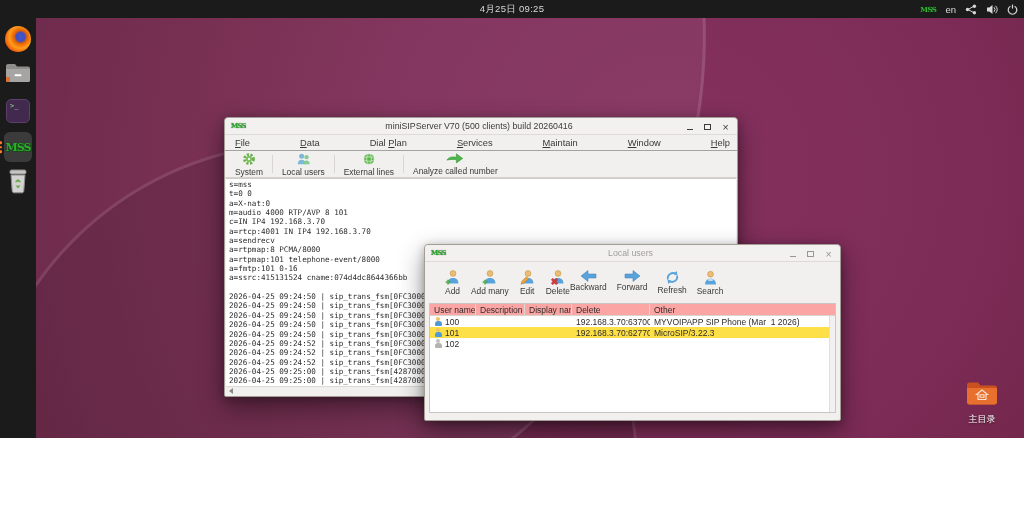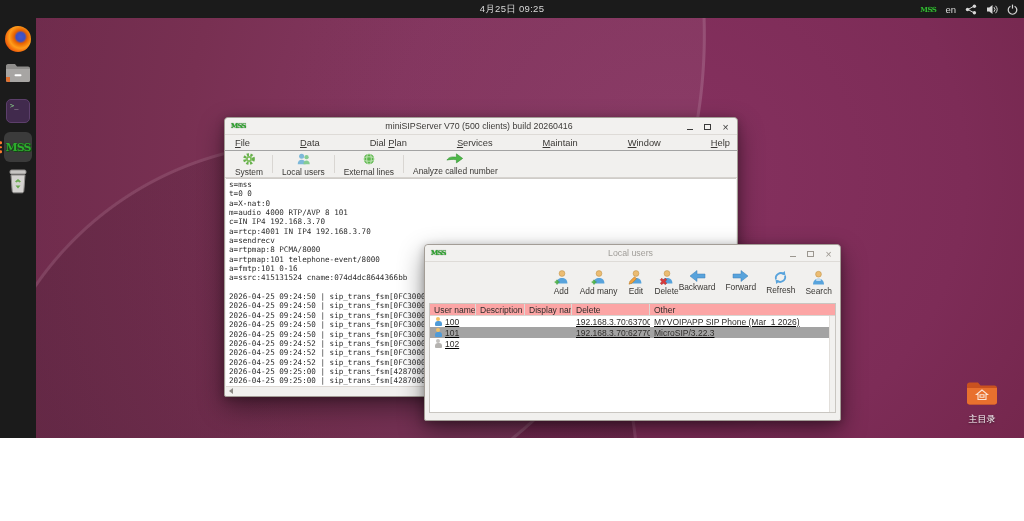--- a/index.html
+++ b/index.html
@@ -71,31 +71,31 @@
     padding:1px 3px; white-space:pre; overflow:hidden; border-top:1px solid #cfccc8; }
   .hscroll { position:absolute; left:1px; right:1px; bottom:1px; height:9px; background:#f1f0ee;
     border-top:1px solid #ddd9d5; display:flex; align-items:center; }
   .sc-arrow-l { width:0; height:0; border-top:3px solid transparent; border-bottom:3px solid transparent;
     border-right:4px solid #8b8883; margin-left:3px; }
   .sc-arrow-r { width:0; height:0; border-top:3px solid transparent; border-bottom:3px solid transparent;
     border-left:4px solid #8b8883; margin-left:auto; margin-right:3px; }
 
   
   #local-win { left:424px; top:244px; width:417px; height:177px; z-index:20; }
-  .toolbar-lu { height:39px; display:flex; align-items:center; justify-content:flex-end; padding:2px 8px 0 8px; }
+  .toolbar-lu { height:39px; display:flex; align-items:center; justify-content:flex-start; padding:2px 8px 0 8px;margin-left:11px; }
   .lu-group { display:flex; align-items:flex-start; gap:10px; }
   .lu-btn { display:flex; flex-direction:column; align-items:center; gap:0px; font-size:8.4px; color:#3a3835; cursor:pointer; white-space:nowrap; }
   .lu-btn svg { display:block; }
   .lu-table { position:absolute; left:4px; right:4px; top:58px; bottom:7px; background:#ffffff;
     border:1px solid #c9c6c1; overflow:hidden; }
   .thead { display:grid; grid-template-columns:46px 49px 47px 78px 1fr; height:12px;
     background:#fca5a5; border-bottom:1px solid #d8d5d1; }
   .th { font-size:8.5px; color:#2e2c2a; padding:1px 0 0 4px; border-right:1px solid #dcd9d5; white-space:pre; overflow:hidden; }
-  .trow { display:grid; grid-template-columns:46px 49px 47px 78px 1fr; height:11px; cursor:default;text-decoration:underline; }
-  .trow.alt { background:#a3a3a3; }
+  .trow { display:grid; grid-template-columns:46px 49px 47px 78px 1fr; height:11px; cursor:default; }
+  .trow.alt { background:#fde047; }
   .tc { font-size:8.5px; color:#2e2c2a; padding-left:4px; white-space:pre; overflow:hidden; display:flex; align-items:center; }
   .person { width:8px; height:9px; position:relative; display:inline-block; margin-right:3px; flex:0 0 auto; }
   .person::before { content:""; position:absolute; left:2px; top:0; width:4px; height:4px; border-radius:50%; background:#f2c164; }
   .person::after { content:""; position:absolute; left:0.5px; top:4px; width:7px; height:5px; border-radius:3px 3px 1px 1px; background:#4f9bd8; }
   .person.unreg::before { background:#c2c0bd; }
   .person.unreg::after { background:#b5b3b0; }
   .vtrack { position:absolute; right:0; top:12px; bottom:0; width:6px; background:#f2f1ef; border-left:1px solid #e2dfdb; }
 
   
   .desktop-icon { position:absolute; right:16px; bottom:12px; width:52px; display:flex; flex-direction:column;

